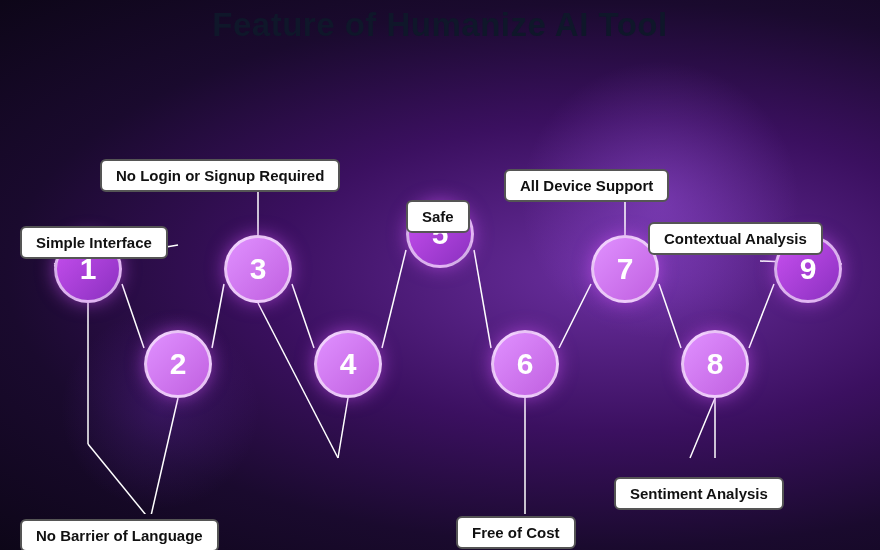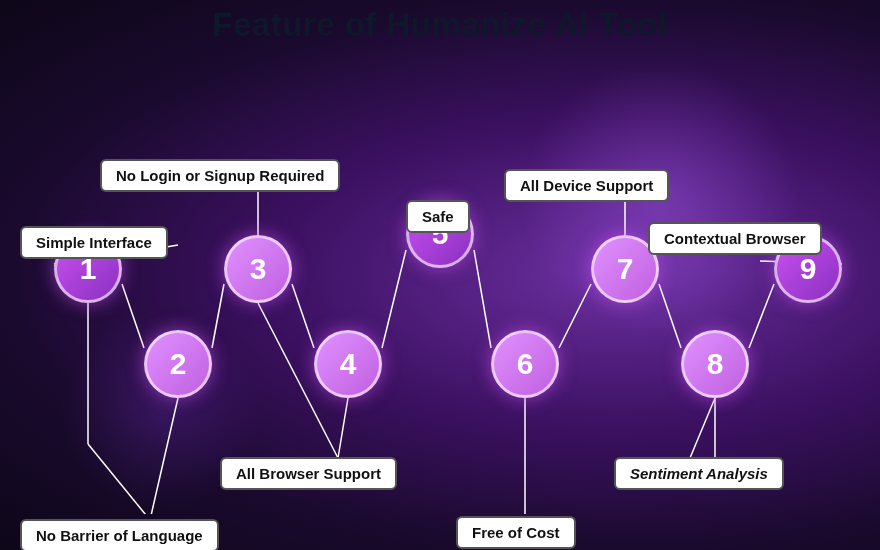--- a/index.html
+++ b/index.html
@@ -129,21 +129,21 @@
     #lb-alldevice { left: 504px; top: 115px; }
     
     #lb-contextual { left: 648px; top: 168px; }
     
     #lb-allbrowser { left: 220px; top: 403px; }
     
     #lb-nolang { left: 20px; top: 465px; }
     
     #lb-free { left: 456px; top: 462px; }
     
-    #lb-sentiment { left: 614px; top: 403px; font-style: italic; }
+    #lb-sentiment { left: 614px; top: 423px; }
   </style>
 </head>
 <body>
 
 <h1 class="title">Feature of Humanize AI Tool</h1>
 
 <div class="diagram-area">
 
   <svg class="lines-svg">
 
@@ -220,19 +220,18 @@
     <span>8</span>
   </div>
   <div class="circle" id="c9">
     <span>9</span>
   </div>
 
   <div class="label-box" id="lb-simple">Simple Interface</div>
   <div class="label-box" id="lb-nologin">No Login or Signup Required</div>
   <div class="label-box" id="lb-safe">Safe</div>
   <div class="label-box" id="lb-alldevice">All Device Support</div>
-  <div class="label-box" id="lb-contextual">Contextual Browser</div>
-  <div class="label-box" id="lb-allbrowser">All Browser Support</div>
+  <div class="label-box" id="lb-contextual">Contextual Analysis</div>
   <div class="label-box" id="lb-nolang">No Barrier of Language</div>
   <div class="label-box" id="lb-free">Free of Cost</div>
   <div class="label-box" id="lb-sentiment">Sentiment Analysis</div>
 
 </div>
 
 </body></html>

